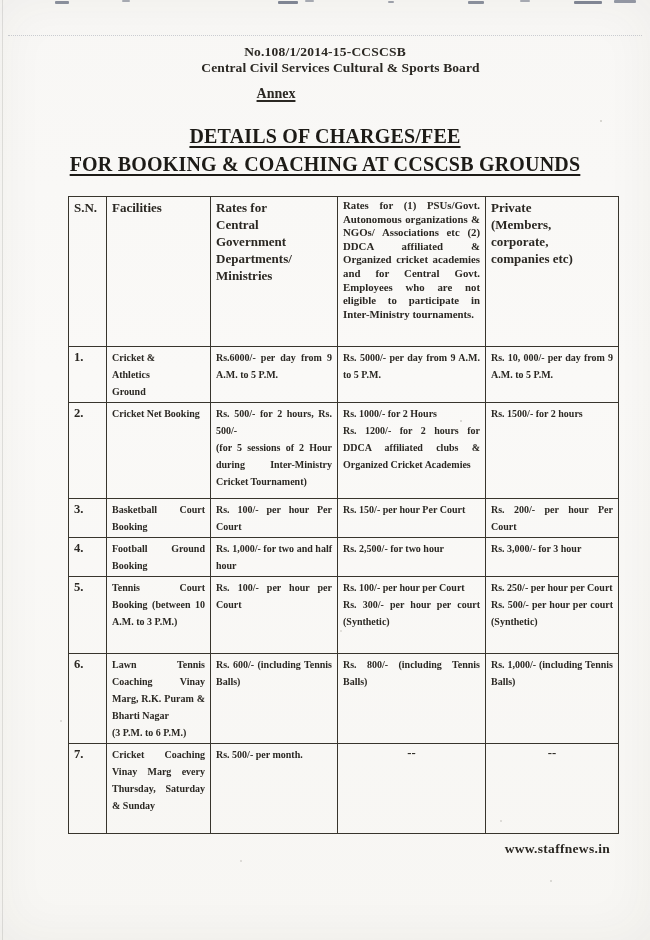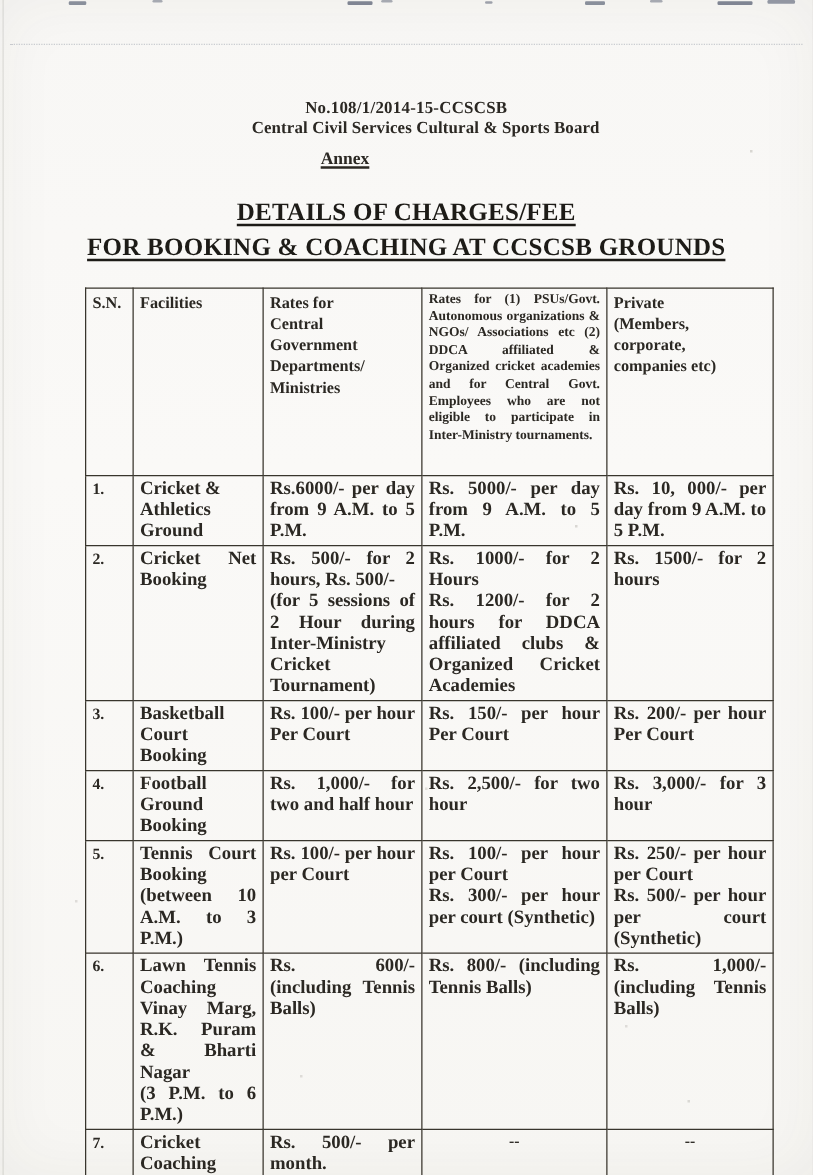--- a/index.html
+++ b/index.html
@@ -19,42 +19,42 @@
   
   .edge-line{position:absolute;left:2px;top:0;bottom:0;width:1px;background:rgba(110,110,108,0.18);}
   .dotted-line{position:absolute;top:35px;left:8px;right:8px;height:0;border-top:1px dotted rgba(95,105,125,0.30);}
   .top-dash{position:absolute;background:#323c55;border-radius:1px;}
   .speckles{position:absolute;width:2px;height:2px;left:120px;top:300px;background:transparent;
     box-shadow:340px 120px 0 rgba(120,115,105,.25), 120px 560px 0 rgba(120,115,105,.2),
       430px 580px 0 rgba(120,115,105,.22), 40px 110px 0 rgba(120,115,105,.2),
       480px -180px 0 rgba(120,115,105,.25), -60px 420px 0 rgba(120,115,105,.2),
       220px 330px 0 rgba(120,115,105,.18), 380px 520px 0 rgba(120,115,105,.2);}
   
-  .ref{margin:78px 0 0 0;text-align:center;font-size:13.5px;font-weight:bold;letter-spacing:.2px;}
+  .ref{margin:44px 0 0 0;text-align:center;font-size:13.5px;font-weight:bold;letter-spacing:.2px;}
   .org{text-align:center;font-size:13.5px;font-weight:bold;letter-spacing:.1px;padding-left:31px;}
   .annex-row{text-align:center;margin:8px 98px 0 0;}
   .annex{font-size:14px;font-weight:bold;text-decoration:underline;text-decoration-thickness:2px;text-underline-offset:2px;}
   .title{margin-top:21px;text-align:center;line-height:26px;}
   .title .t-line{font-size:20px;font-weight:bold;letter-spacing:.2px;
     text-decoration:underline;text-decoration-thickness:2px;text-underline-offset:3px;color:#1d1b17;}
   
   table.fees{
     border-collapse:collapse;table-layout:fixed;
     margin:17px 0 0 68px;width:550px;
   }
   table.fees th,table.fees td{
     border:1.6px solid #38352d;
     vertical-align:top;
     padding:2px 5px 2px 5px;
     overflow:hidden;
   }
   th.h{font-size:13px;font-weight:bold;text-align:left;line-height:17px;white-space:pre-line;}
   th.h-small{font-size:10.8px;font-weight:bold;text-align:justify;line-height:13.6px;padding-top:3px;}
   td.sn{font-size:12.6px;font-weight:bold;padding-left:8px;line-height:17px;}
-  td.cell{font-size:15px;font-weight:bold;text-align:justify;line-height:17px;white-space:pre-line;}
+  td.cell{font-size:10px;font-weight:bold;text-align:justify;line-height:17px;white-space:pre-line;}
   td.dash{font-size:12.6px;font-weight:bold;text-align:center;padding-top:24px;}
   
   .footer{margin:7px 40px 0 0;text-align:right;font-size:13.5px;font-weight:bold;letter-spacing:.3px;}
 </style>
 </head>
 <body>
 
 <div class="paper">
 
   <div class="edge-line"></div>

